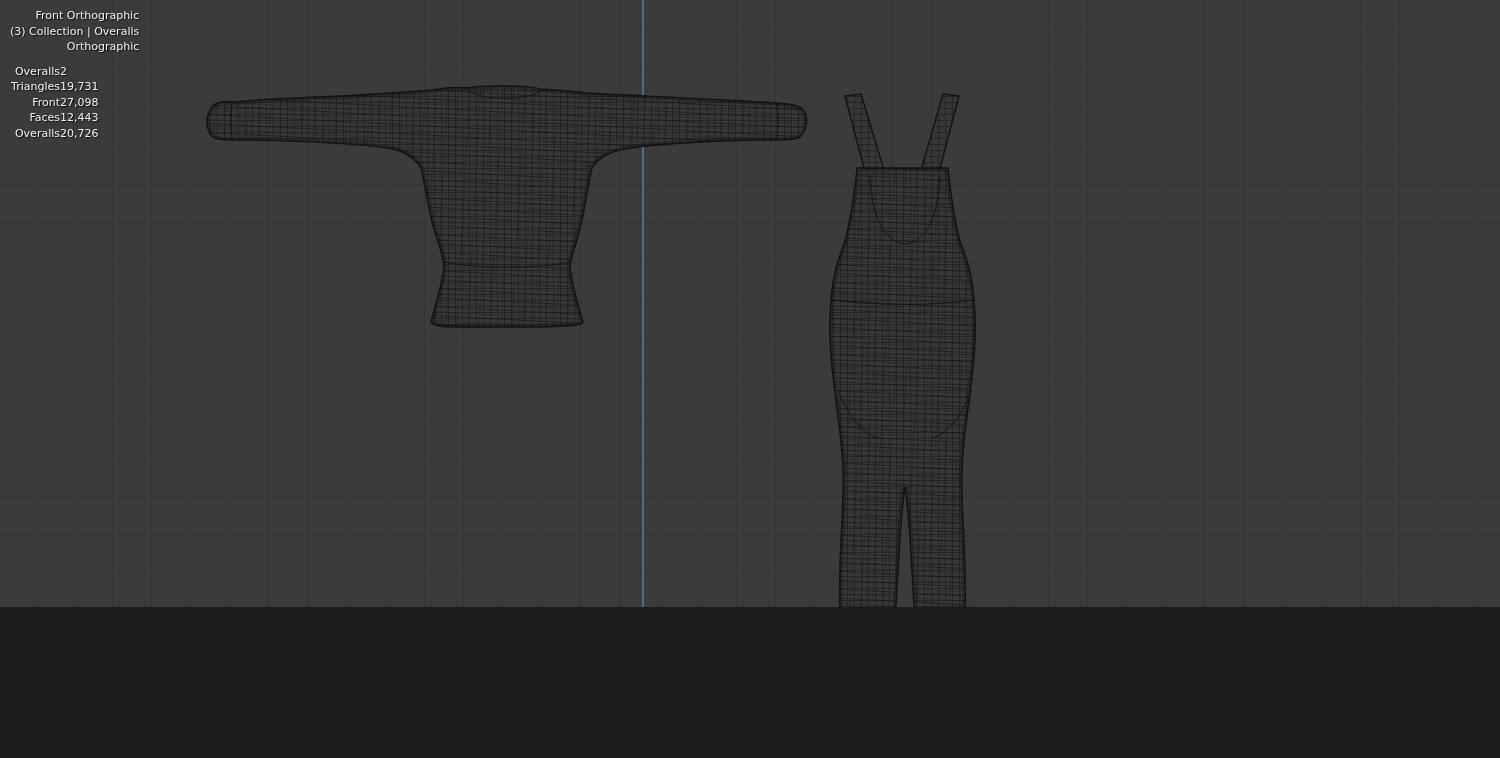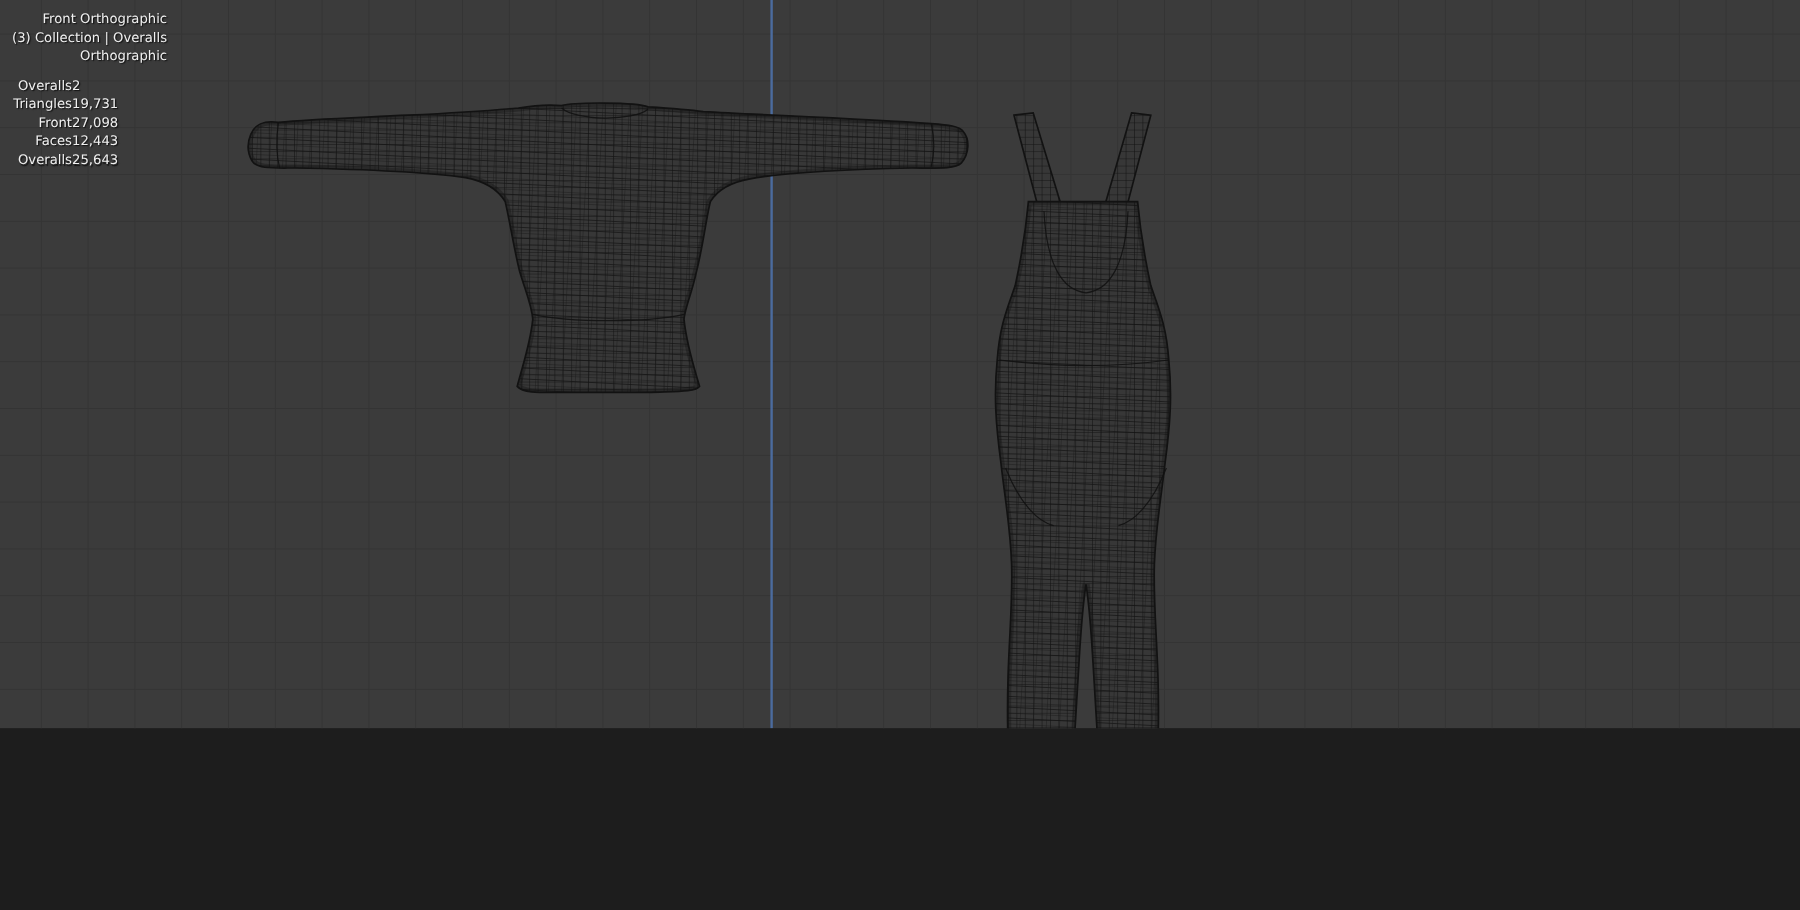--- a/index.html
+++ b/index.html
@@ -188,21 +188,21 @@
     <div class="stat-row">
       <span class="lbl">Front</span>
       <span class="val">27,098</span>
     </div>
     <div class="stat-row">
       <span class="lbl">Faces</span>
       <span class="val">12,443</span>
     </div>
     <div class="stat-row">
       <span class="lbl">Overalls</span>
-      <span class="val">25,643</span>
+      <span class="val">20,726</span>
     </div>
   </div>
 
   <div class="bottom-strip">
     <div class="strip-block-a"></div>
     <div class="strip-scrollbar"></div>
     <div class="strip-block-b"></div>
     <div class="strip-block-c"></div>
     <div class="strip-block-d"></div>
   </div>

